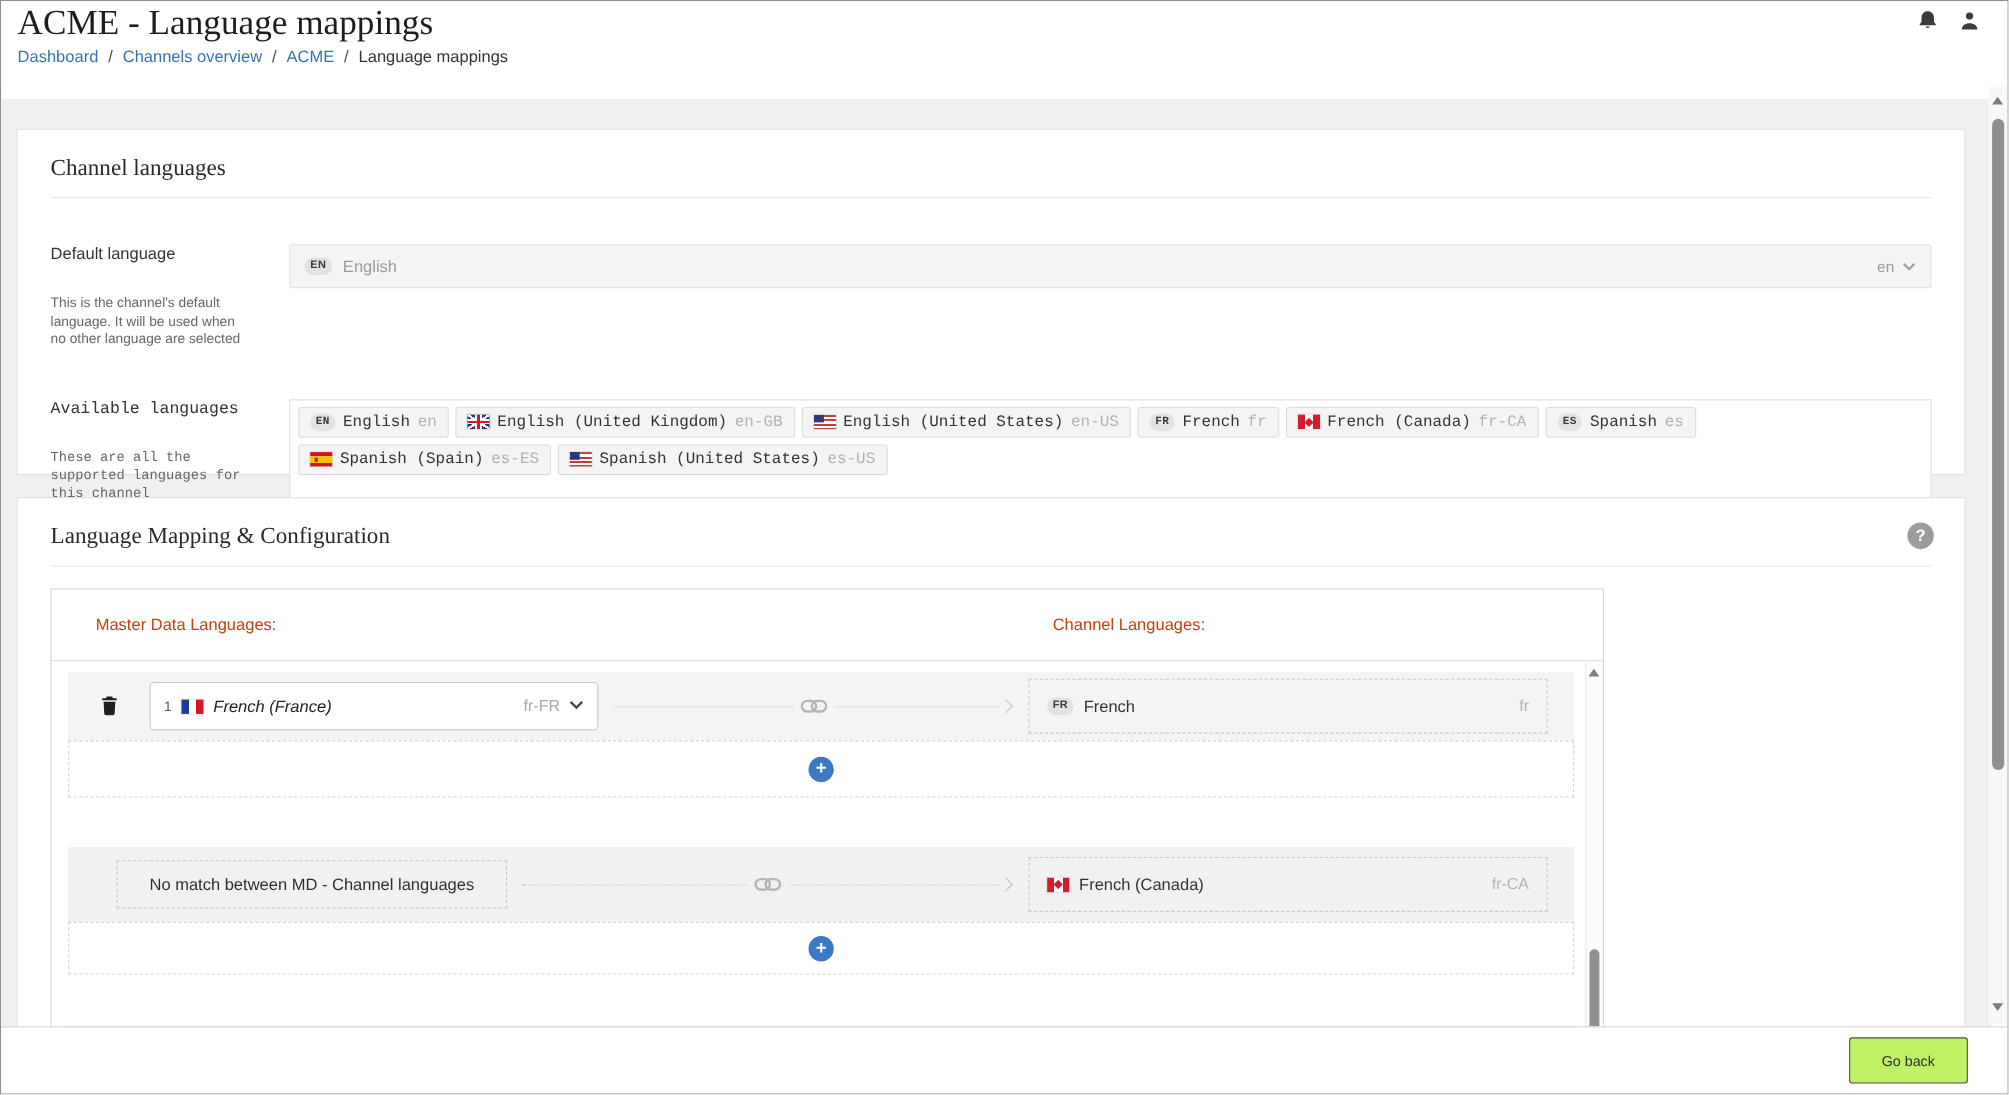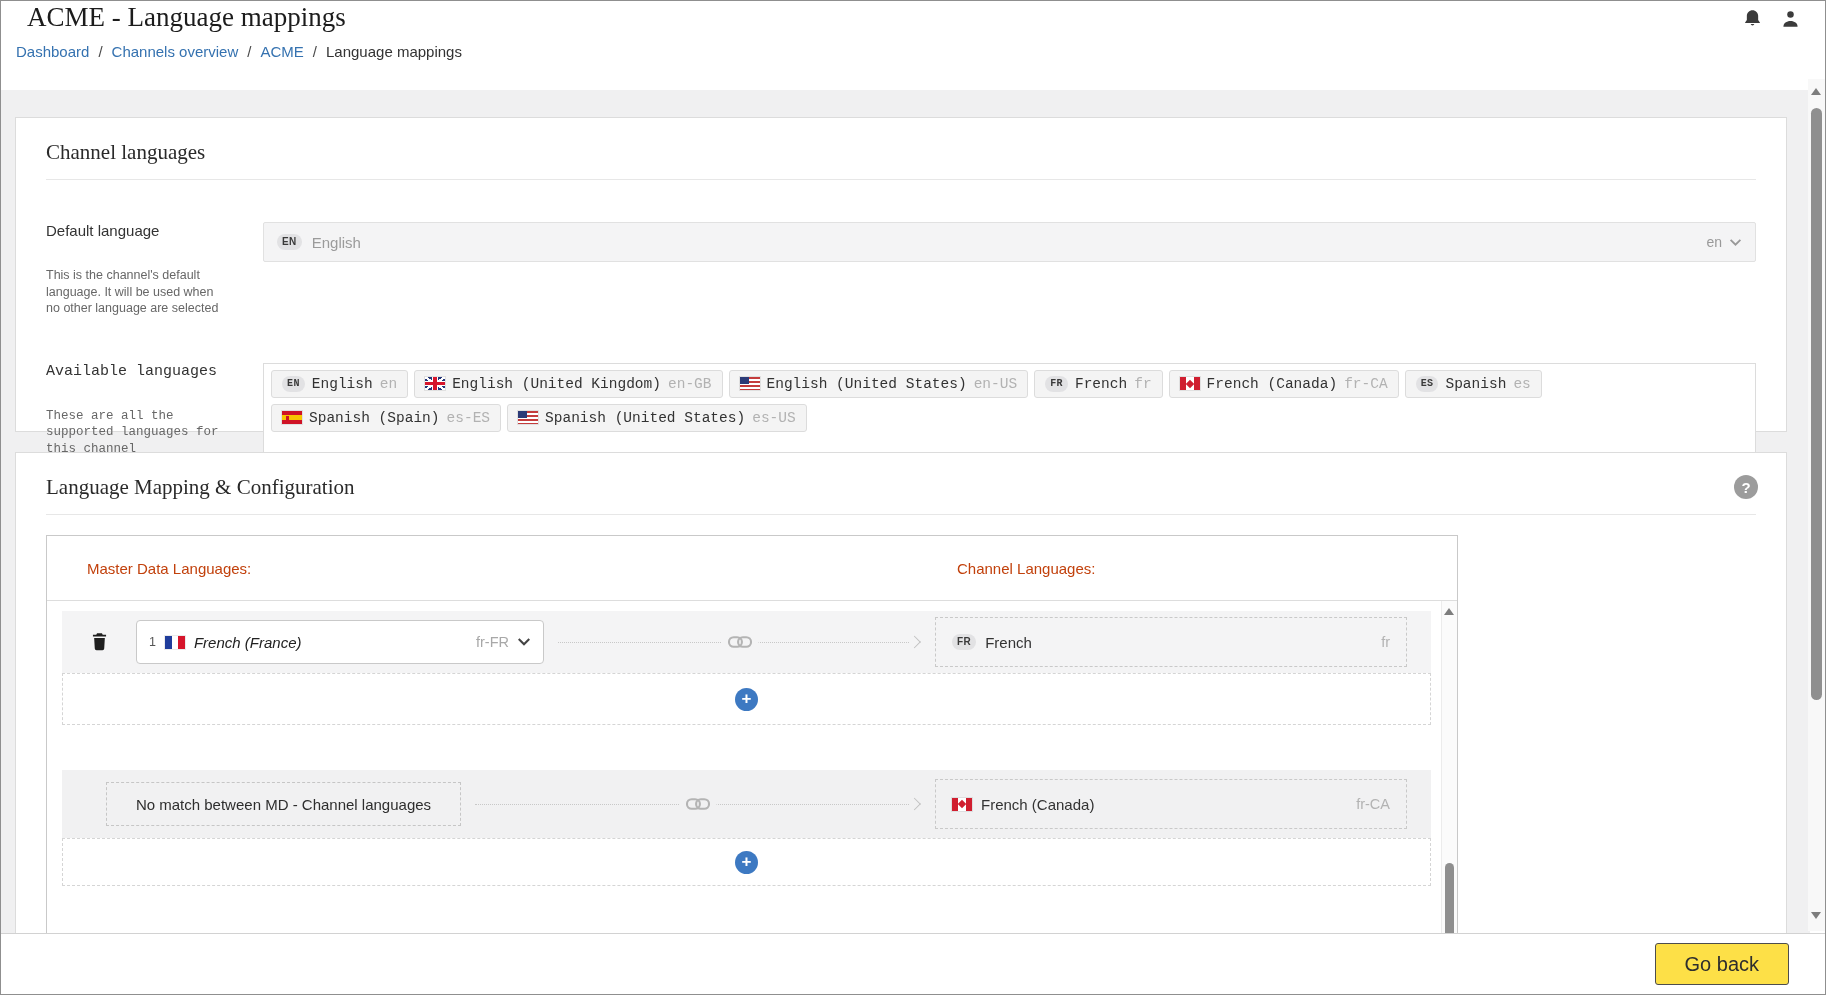--- a/index.html
+++ b/index.html
@@ -1,22 +1,22 @@
 <!DOCTYPE html>
 <html><head>
 <meta charset="utf-8">
 <style>
   html,body{margin:0;padding:0;background:#fff;}
   .viewport{position:relative;width:1826px;height:995px;box-sizing:border-box;border:1px solid #8f8f8f;
             background:#fff;font-family:"Liberation Sans",sans-serif;overflow:hidden;}
 
   
   .app-header{position:absolute;top:0;left:0;right:0;height:78px;background:#fff;}
-  .page-title{position:absolute;left:26px;top:1px;font-family:"Liberation Serif",serif;
-              font-size:27px;font-weight:500;color:#1c1c1c;}
+  .page-title{position:absolute;left:15px;top:1px;font-family:"Liberation Serif",serif;
+              font-size:32px;font-weight:500;color:#1c1c1c;}
   .hdr-icon{position:absolute;top:7px;width:24px;height:24px;cursor:pointer;}
   .bell-btn{left:1740px;}
   .user-btn{left:1778px;}
   .breadcrumb{position:absolute;left:15px;top:42px;display:flex;align-items:center;gap:9px;font-size:15px;}
   .crumb-link{color:#3572b0;cursor:pointer;}
   .crumb-sep{color:#4a4a4a;}
   .crumb-current{color:#333;}
 
   
   .content{position:absolute;top:89px;left:0;width:1809px;height:856px;background:#f0f0f1;overflow:hidden;}
@@ -120,22 +120,22 @@
   .map-scroll-up{position:absolute;top:7px;left:2px;}
 
   .page-scrollbar{position:absolute;right:0;top:78px;width:17px;height:852px;background:#f8f8f8;}
   .ps-up{position:absolute;top:9px;left:3px;}
   .ps-down{position:absolute;top:833px;left:3px;}
   .ps-thumb{position:absolute;left:3px;width:11px;top:29px;height:592px;background:#8f8f8f;border-radius:6px;cursor:pointer;}
 
   
   .app-footer{position:absolute;left:0;right:0;bottom:0;height:61px;background:#fff;border-top:1px solid #d2d2d2;
               display:flex;align-items:center;justify-content:flex-end;gap:17px;padding-right:36px;box-sizing:border-box;}
-  .go-back-btn{height:42px;padding:0 29px;background:#fde047;border:1px solid #4d4d4d;border-radius:3px;
-               font-size:20px;color:#2e2e2e;font-family:"Liberation Sans",sans-serif;cursor:pointer;}
+  .go-back-btn{height:42px;padding:0 29px;background:#bef264;border:1px solid #4d4d4d;border-radius:3px;
+               font-size:13px;color:#2e2e2e;font-family:"Liberation Sans",sans-serif;cursor:pointer;}
   .save-btn{height:42px;padding:0 25px;background:#ececec;border:none;border-radius:2px;
             font-size:16.5px;color:#848484;font-family:"Liberation Sans",sans-serif;cursor:pointer;}
 </style>
 <title>ACME - Language mappings</title></head>
 <body>
 
 <div class="viewport">
 
   <div class="app-header">
     <div class="page-title">ACME - Language mappings</div>

